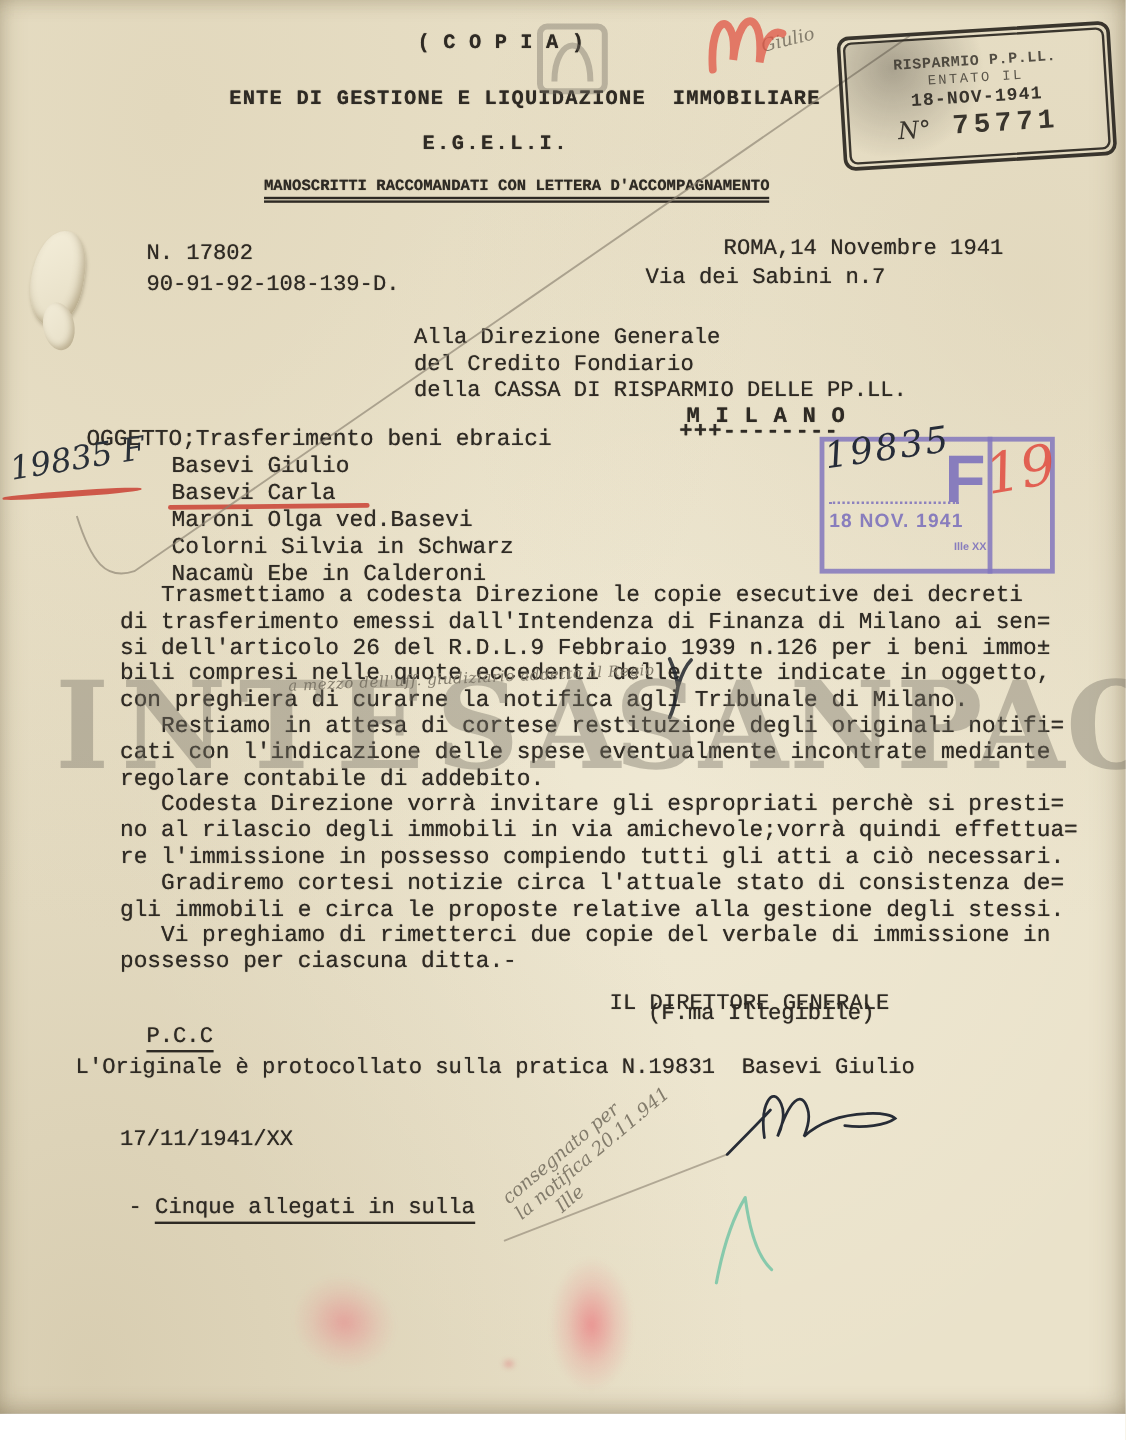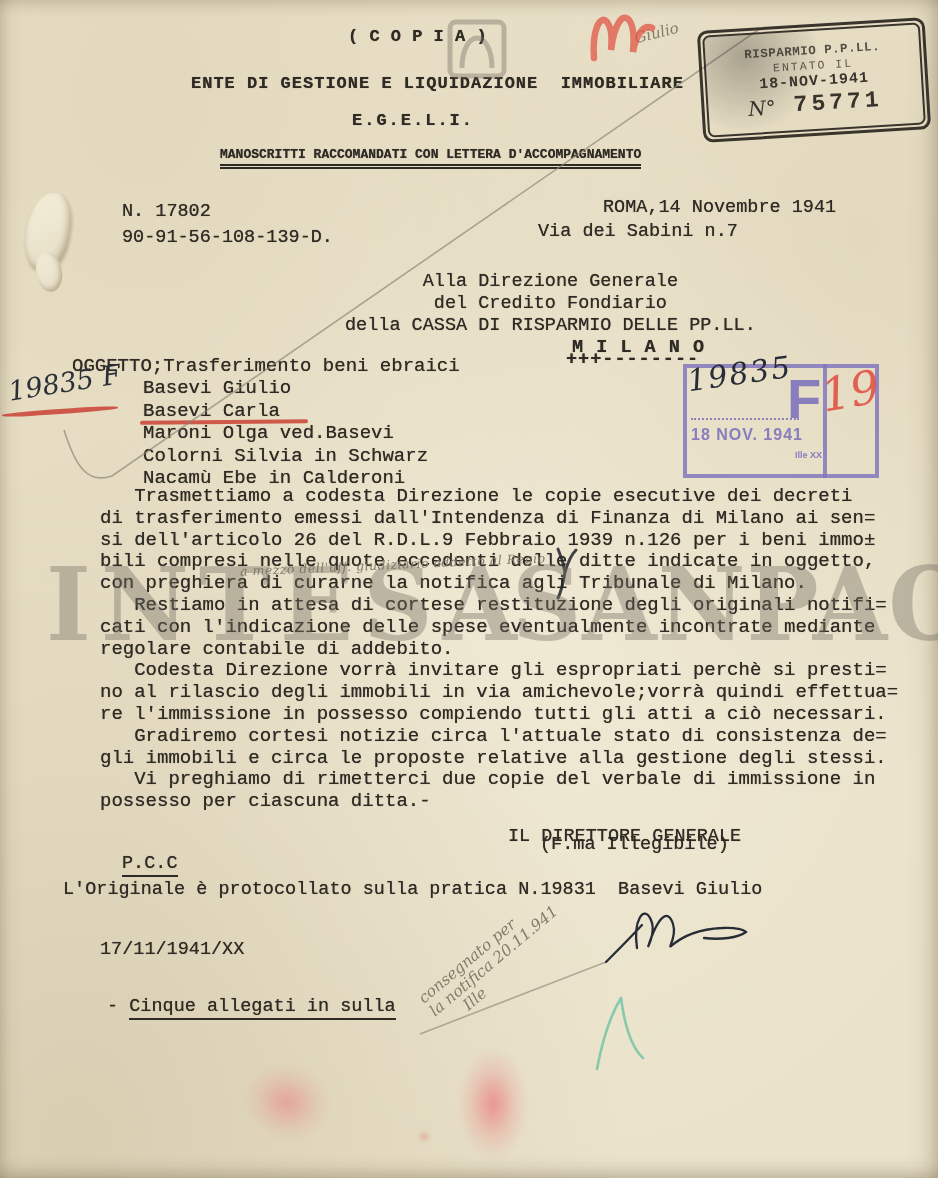--- a/index.html
+++ b/index.html
@@ -16,21 +16,21 @@
       inset -14px 0 26px -12px rgba(100,85,55,.38),
       inset 12px 0 22px -12px rgba(100,85,55,.28),
       inset 0 -12px 20px -10px rgba(100,85,55,.32),
       inset 0 10px 18px -10px rgba(110,95,60,.22);
   }
   .t{position:absolute;color:#2e2a24;font-size:18.5px;line-height:22px;white-space:pre;
      text-shadow:0 0 .7px rgba(42,36,28,.78);z-index:2;}
   .b{font-weight:bold;}
   .body-block{font-size:19px;line-height:21.8px;}
   .names-block{font-size:19px;line-height:22.5px;}
-  .recip-block{line-height:22px;text-align:center;}
+  .recip-block{line-height:22px;}
   .u2{border-bottom:2px solid currentColor;padding-bottom:1px;}
   .banner-u{border-bottom:5px double currentColor;padding-bottom:2px;}
   .hand{font-family:"DejaVu Serif","Liberation Serif",serif;font-style:italic;}
   .pencil{color:#837c6c;text-shadow:none;}
   svg.marks{position:absolute;left:0;top:0;z-index:3;pointer-events:none;}
   
   .stamp-recv{position:absolute;left:700px;top:24px;width:228px;height:112px;
     transform:rotate(-3.5deg);z-index:4;color:#2b2721;opacity:.92;}
   .stamp-recv .outer{width:100%;height:100%;border:3px solid #2b2721;border-radius:10px;box-sizing:border-box;padding:2px;}
   .stamp-recv .inner{width:100%;height:100%;border:2px solid #2b2721;border-radius:7px;box-sizing:border-box;
@@ -79,21 +79,21 @@
 <div class="paper"></div>
 <div class="tear"></div>
 <div class="tear2"></div>
 
 <div class="t b" style="left:348px;top:26px;font-size:17px;letter-spacing:.5px;">( C O P I A )</div>
 <div class="t b" style="left:175px;top:73px;font-size:17px;letter-spacing:1px;margin-left:16px;">ENTE DI GESTIONE E LIQUIDAZIONE  IMMOBILIARE</div>
 <div class="t b" style="left:352px;top:110px;font-size:17px;letter-spacing:2px;">E.G.E.L.I.</div>
 <div class="t b" style="left:220px;top:144px;font-size:13px;"><span class="banner-u">MANOSCRITTI RACCOMANDATI CON LETTERA D'ACCOMPAGNAMENTO</span></div>
 
 <div class="t" style="left:122px;top:201px;">N. 17802</div>
-<div class="t" style="left:122px;top:227px;">90-91-56-108-139-D.</div>
+<div class="t" style="left:122px;top:227px;">90-91-92-108-139-D.</div>
 <div class="t" style="left:603px;top:197px;">ROMA,14 Novembre 1941</div>
 <div class="t" style="left:538px;top:221px;">Via dei Sabini n.7</div>
 
 <div class="t recip-block" style="left:345px;top:271px;">Alla Direzione Generale
 del Credito Fondiario
 della CASSA DI RISPARMIO DELLE PP.LL.</div>
 <div class="t b" style="left:572px;top:337px;letter-spacing:1px;">M I L A N O</div>
 <div class="t b" style="left:566px;top:349px;letter-spacing:1px;">+++--------</div>
 
 <div class="t" style="left:72px;top:355px;font-size:19px;"><span>OGGETTO;</span><span>Trasferimento beni ebraici</span></div>

